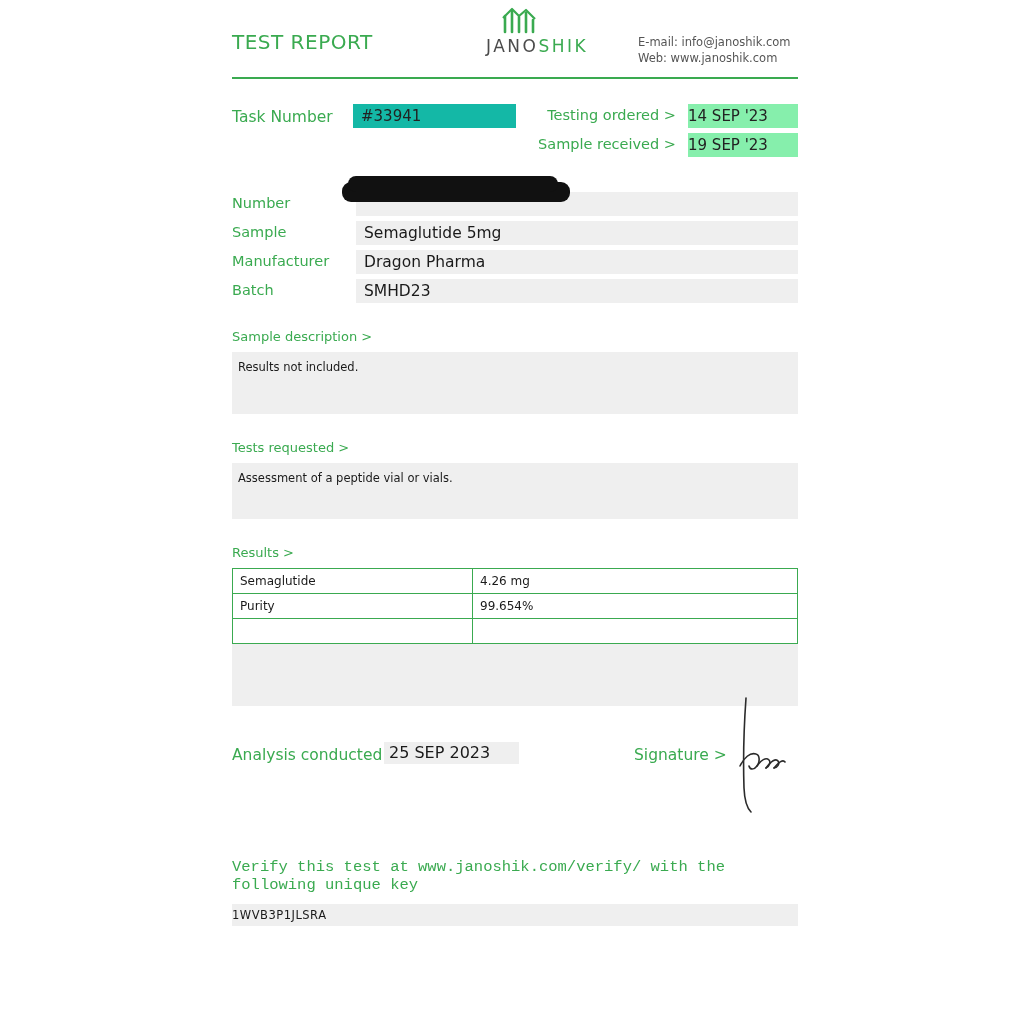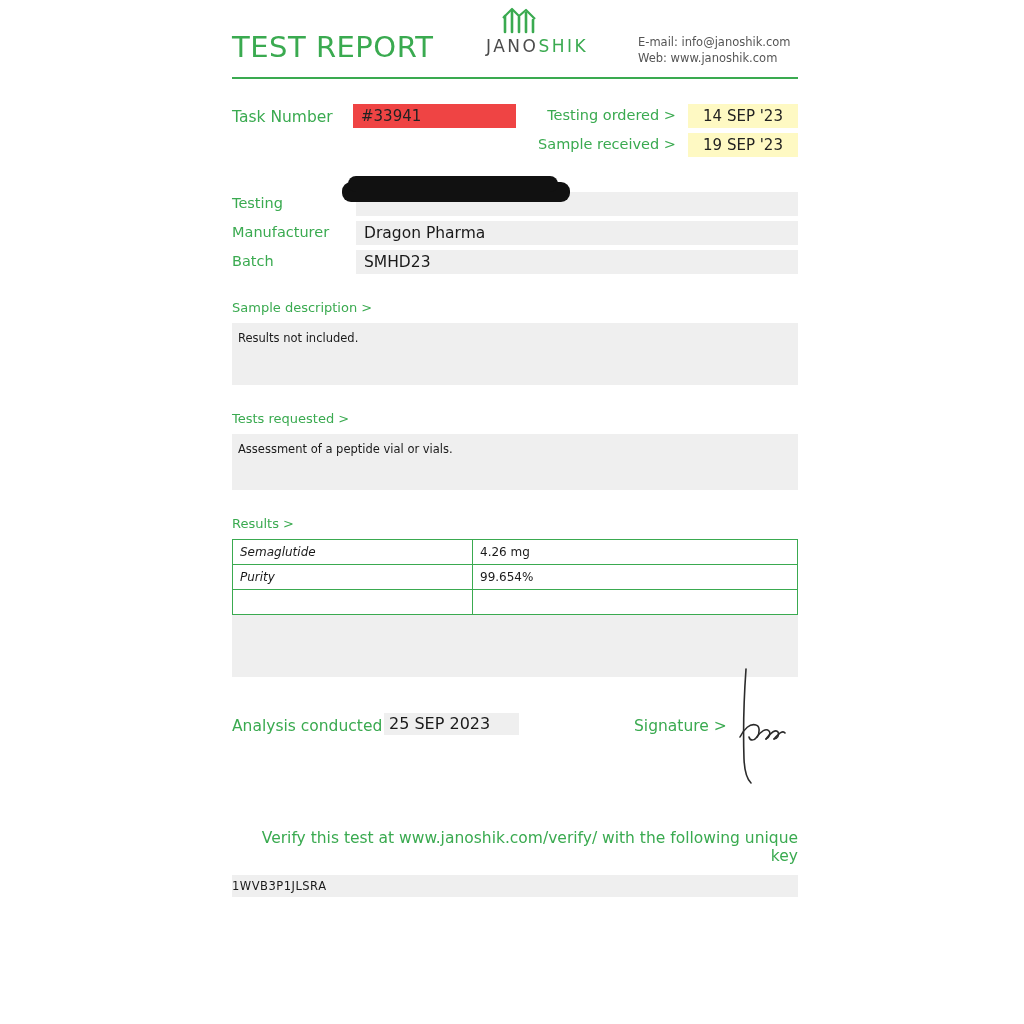--- a/index.html
+++ b/index.html
@@ -23,21 +23,21 @@
   }
 
   
   .header {
     position: relative;
     height: 78px;
   }
   .report-title {
     position: absolute;
     left: 0; top: 30px;
-    font-size: 29px;
+    font-size: 20px;
     letter-spacing: 0.5px;
     color: #3aaa50;
     font-family: "DejaVu Sans", sans-serif;
     font-weight: 400;
   }
   .logo {
     position: absolute;
     left: 238px;
     top: 4px;
     width: 110px;
@@ -83,21 +83,21 @@
     color: #3aaa50;
     font-size: 15.5px;
   }
   .task-label {
     position: absolute; left: 0; top: 4px;
   }
   .task-value {
     position: absolute;
     left: 121px; top: 0;
     width: 163px; height: 24px;
-    background: #ef4444;
+    background: #14b8a6;
     line-height: 24px;
     padding-left: 8px;
     font-size: 15px;
     color: #222;
   }
   .dates {
     position: absolute;
     right: 0; top: 0;
     width: 268px;
   }
@@ -111,23 +111,23 @@
     right: 122px;
     top: 3px;
     white-space: nowrap;
     color: #3aaa50;
     font-size: 14.5px;
   }
   .date-value {
     position: absolute;
     right: 0; top: 0;
     width: 110px; height: 24px;
-    background: #fef9c3;
+    background: #86efac;
     line-height: 24px;
-    text-align: center;
+    text-align: left;
     font-size: 15px;
     color: #222;
   }
 
   
   .inforows { margin-top: 32px; }
   .inforow {
     position: relative;
     height: 24px;
     margin-bottom: 5px;
@@ -189,21 +189,21 @@
     border-collapse: collapse;
     margin-top: 6px;
   }
   .results td {
     border: 1px solid #3aaa50;
     height: 25px;
     font-size: 12px;
     color: #1a1a1a;
     padding: 0 7px;
   }
-  .results td.c1 { width: 240px; font-style: italic; }
+  .results td.c1 { width: 240px; }
 
   
   .analysis {
     position: relative;
     margin-top: 34px;
     height: 100px;
   }
   .analysis .alabel {
     position: absolute; left: 0; top: 6px;
     color: #3aaa50; font-size: 15.5px;
@@ -227,23 +227,24 @@
     position: absolute;
     left: 498px;
     top: -44px;
     width: 70px;
     height: 120px;
   }
 
   
   .verify {
     margin-top: 18px;
-    text-align: right;
+    text-align: left;
     color: #3aaa50;
     font-size: 15.5px;
+    font-family: Liberation Mono, monospace;
   }
   .keybar {
     margin-top: 10px;
     height: 22px;
     background: #efefef;
     line-height: 22px;
     text-align: left;
     font-size: 11.5px;
     color: #1a1a1a;
     letter-spacing: 0.5px;
@@ -293,23 +294,27 @@
         </div>
         <div class="date-line">
           <div class="date-label">Sample received  &gt;</div>
           <div class="date-value">19 SEP '23</div>
         </div>
       </div>
     </div>
 
     <div class="inforows">
       <div class="inforow">
-        <div class="k">Testing</div>
+        <div class="k">Number</div>
         <div class="v"></div>
         <div class="redact"></div>
+      </div>
+      <div class="inforow">
+        <div class="k">Sample</div>
+        <div class="v">Semaglutide 5mg</div>
       </div>
       <div class="inforow">
         <div class="k">Manufacturer</div>
         <div class="v">Dragon Pharma</div>
       </div>
       <div class="inforow">
         <div class="k">Batch</div>
         <div class="v">SMHD23</div>
       </div>
     </div>

